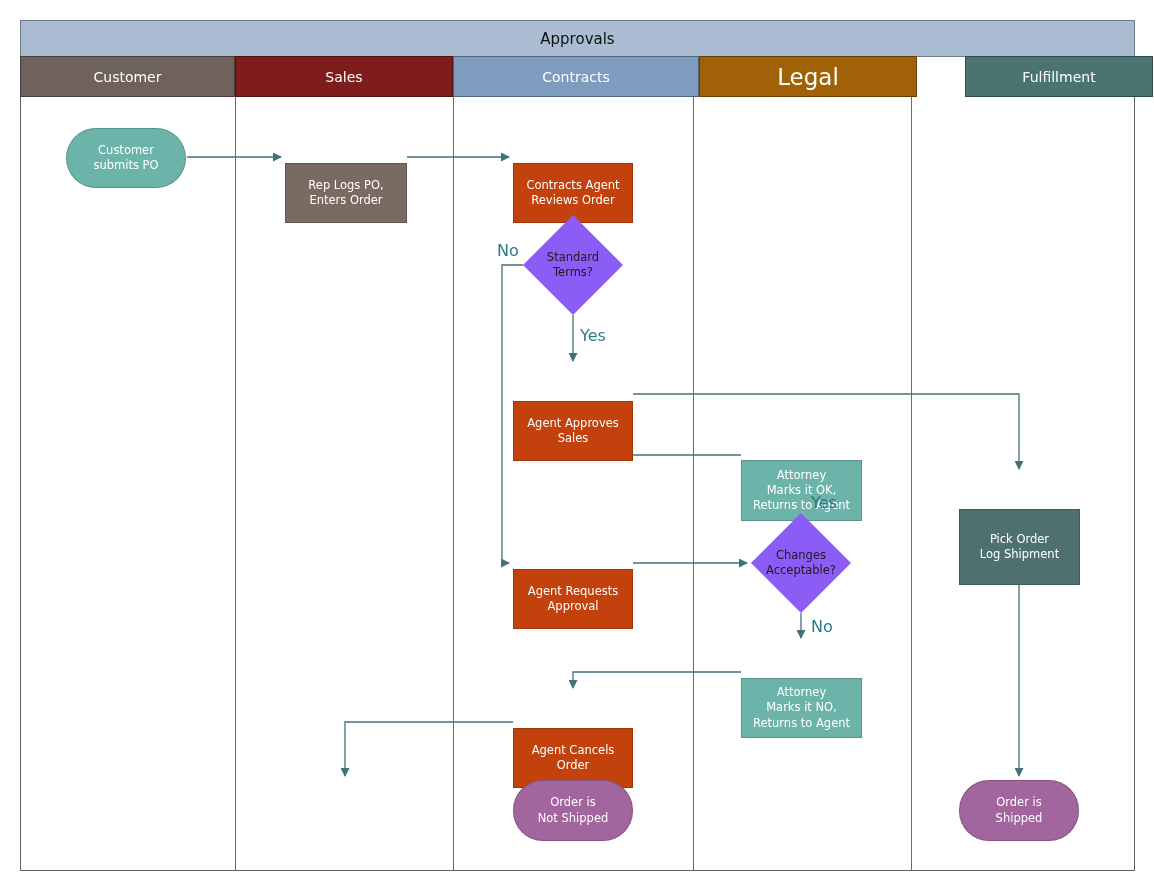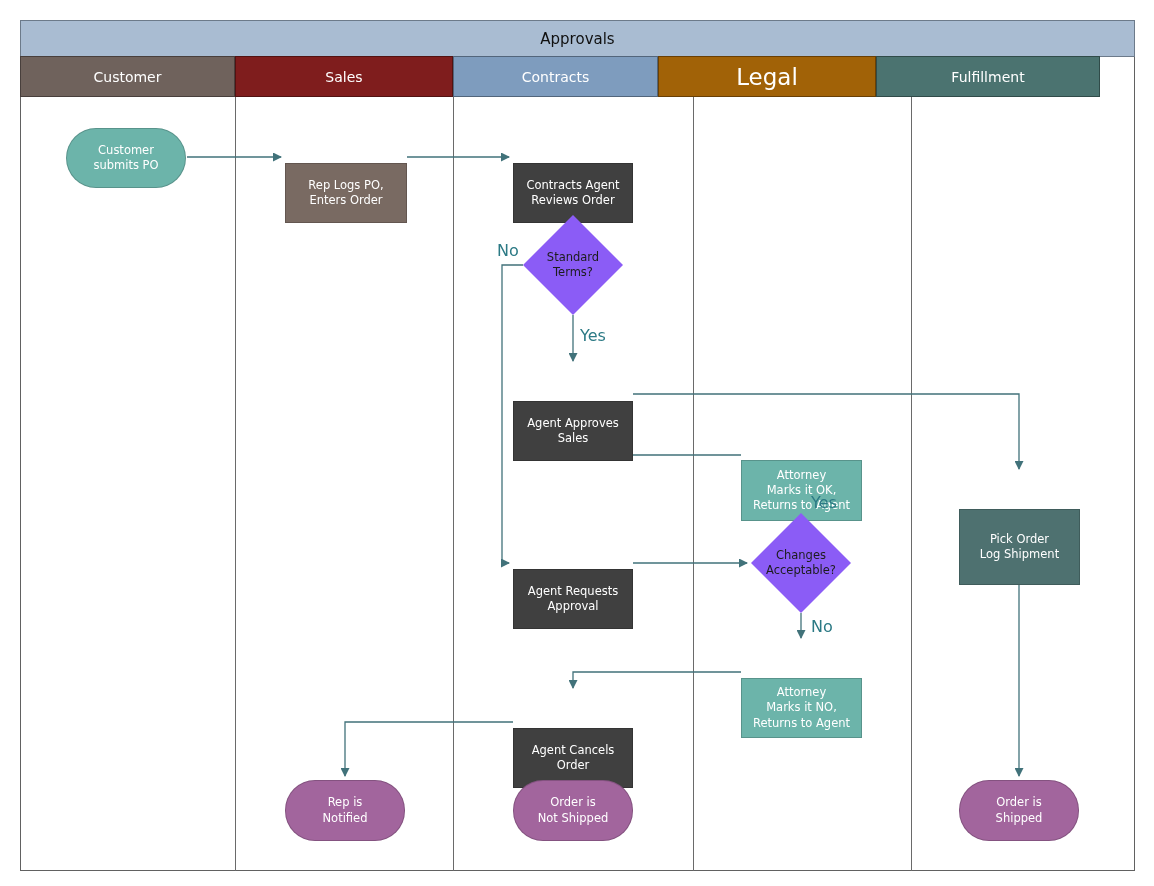--- a/index.html
+++ b/index.html
@@ -13,37 +13,37 @@
                background:#a9bcd2; border:1px solid #6c7a8a; box-sizing:border-box;
                display:flex; align-items:center; justify-content:center;
                font-size:15px; color:#101010; }
 
   .headers { position:absolute; left:20px; top:56px; height:41px; display:flex; }
   .lane-header { box-sizing:border-box; border:1px solid rgba(0,0,0,0.35);
                  display:flex; align-items:center; justify-content:center;
                  color:#ffffff; font-size:14px; }
   .hdr-customer    { width:215px; background:#6f625c; }
   .hdr-sales       { width:218px; background:#7f1d1d; }
-  .hdr-contracts   { width:205px; background:#7e9cbe; }
+  .hdr-contracts   { width:246px; background:#7e9cbe; }
   .hdr-legal       { width:218px; background:#a16207; font-size:23px; }
-  .hdr-fulfillment { width:224px; background:#4b7370; }
+  .hdr-fulfillment { width:188px; background:#4b7370;margin-left:48px; }
 
   .lane-line { position:absolute; top:97px; height:774px; width:0;
                border-left:1px solid #6a6a6a; }
 
   .shape { position:absolute; box-sizing:border-box; display:flex; align-items:center;
            justify-content:center; text-align:center; color:#ffffff; font-size:11.5px;
            line-height:1.32; white-space:pre-line; }
   .rect    { border:1px solid rgba(0,0,0,0.18);margin-top:36px; }
   .stadium { border:1px solid rgba(0,0,0,0.18); border-radius:30px; }
   .diamond { clip-path:polygon(50% 0,100% 50%,50% 100%,0 50%); color:#1c1c1c; font-size:11.5px; }
 
   .c-teal     { background:#6cb4aa; }
   .c-brown    { background:#796a62; }
-  .c-blue     { background:#404040; }
+  .c-blue     { background:#c2410c; }
   .c-darkteal { background:#4e7170; }
   .c-pink     { background:#8b5cf6; }
   .c-purple   { background:#a2659d; }
 
   .edge-label { position:absolute; color:#2c7a85; font-size:16px; }
 
   svg.connectors { position:absolute; left:0; top:0; pointer-events:none; }
   svg.connectors polyline { fill:none; stroke:#41727a; stroke-width:1.3; }
 </style>
 </head>
@@ -118,22 +118,20 @@
   <div class="shape diamond c-pink" style="left:751px;top:513px;width:100px;height:100px">Changes
 Acceptable?</div>
 
   <div class="shape rect c-teal" style="left:741px;top:642px;width:121px;height:60px">Attorney
 Marks it NO,
 Returns to Agent</div>
 
   <div class="shape rect c-blue" style="left:513px;top:692px;width:120px;height:60px">Agent Cancels
 Order</div>
 
-  <div class="shape stadium c-purple" style="left:285px;top:780px;width:120px;height:61px">Rep is
-Notified</div>
 
   <div class="shape stadium c-purple" style="left:513px;top:780px;width:120px;height:61px">Order is
 Not Shipped</div>
 
   <div class="shape stadium c-purple" style="left:959px;top:780px;width:120px;height:61px">Order is
 Shipped</div>
 
   <span class="edge-label" style="left:497px;top:241px">No</span>
 
   <span class="edge-label" style="left:580px;top:326px">Yes</span>

